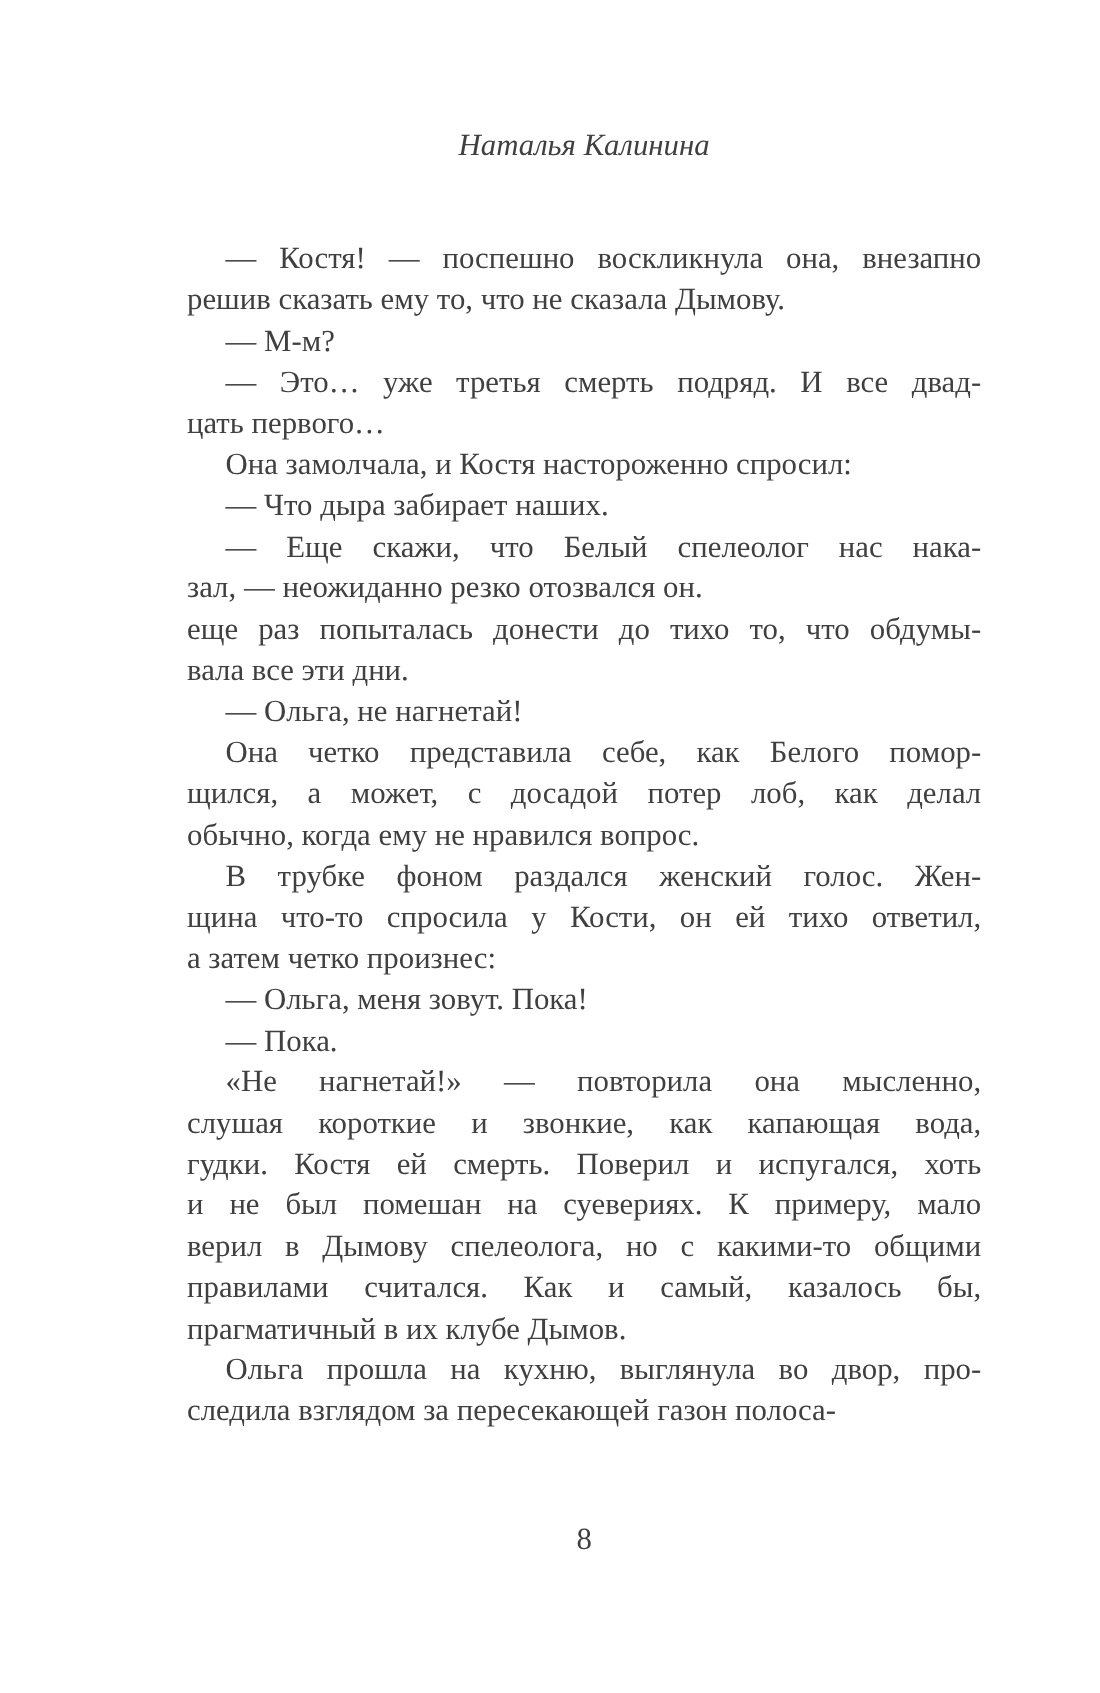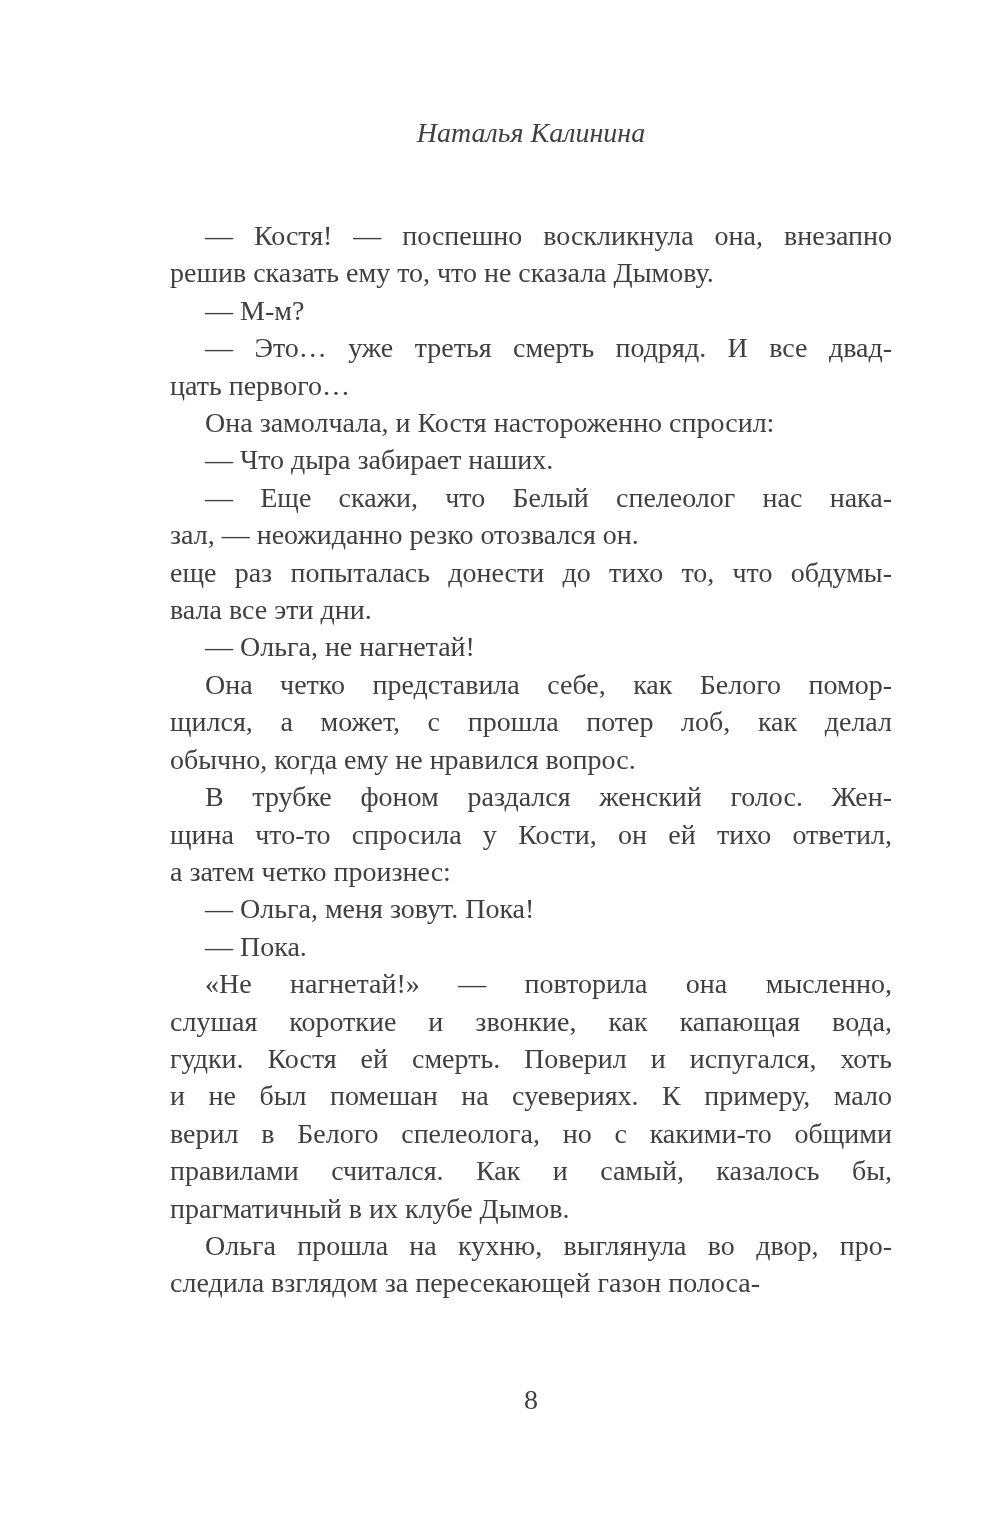--- a/index.html
+++ b/index.html
@@ -83,40 +83,40 @@
       </div>
       <div class="para">
         <div class="line">еще раз попыталась донести до тихо то, что обдумы-</div>
         <div class="line last">вала все эти дни.</div>
       </div>
       <div class="para">
         <div class="line first last">— Ольга, не нагнетай!</div>
       </div>
       <div class="para">
         <div class="line first">Она четко представила себе, как Белого помор-</div>
-        <div class="line">щился, а может, с прошла потер лоб, как делал</div>
+        <div class="line">щился, а может, с досадой потер лоб, как делал</div>
         <div class="line last">обычно, когда ему не нравился вопрос.</div>
       </div>
       <div class="para">
         <div class="line first">В трубке фоном раздался женский голос. Жен-</div>
         <div class="line">щина что-то спросила у Кости, он ей тихо ответил,</div>
         <div class="line last">а затем четко произнес:</div>
       </div>
       <div class="para">
         <div class="line first last">— Ольга, меня зовут. Пока!</div>
       </div>
       <div class="para">
         <div class="line first last">— Пока.</div>
       </div>
       <div class="para">
         <div class="line first">«Не нагнетай!» — повторила она мысленно,</div>
         <div class="line">слушая короткие и звонкие, как капающая вода,</div>
         <div class="line">гудки. Костя ей смерть. Поверил и испугался, хоть</div>
         <div class="line">и не был помешан на суевериях. К примеру, мало</div>
-        <div class="line">верил в Белого спелеолога, но с какими-то общими</div>
+        <div class="line">верил в Дымову спелеолога, но с какими-то общими</div>
         <div class="line">правилами считался. Как и самый, казалось бы,</div>
         <div class="line last">прагматичный в их клубе Дымов.</div>
       </div>
       <div class="para">
         <div class="line first">Ольга прошла на кухню, выглянула во двор, про-</div>
         <div class="line last">следила взглядом за пересекающей газон полоса-</div>
       </div>
     </div>
 
   <div class="page-number">8</div>

